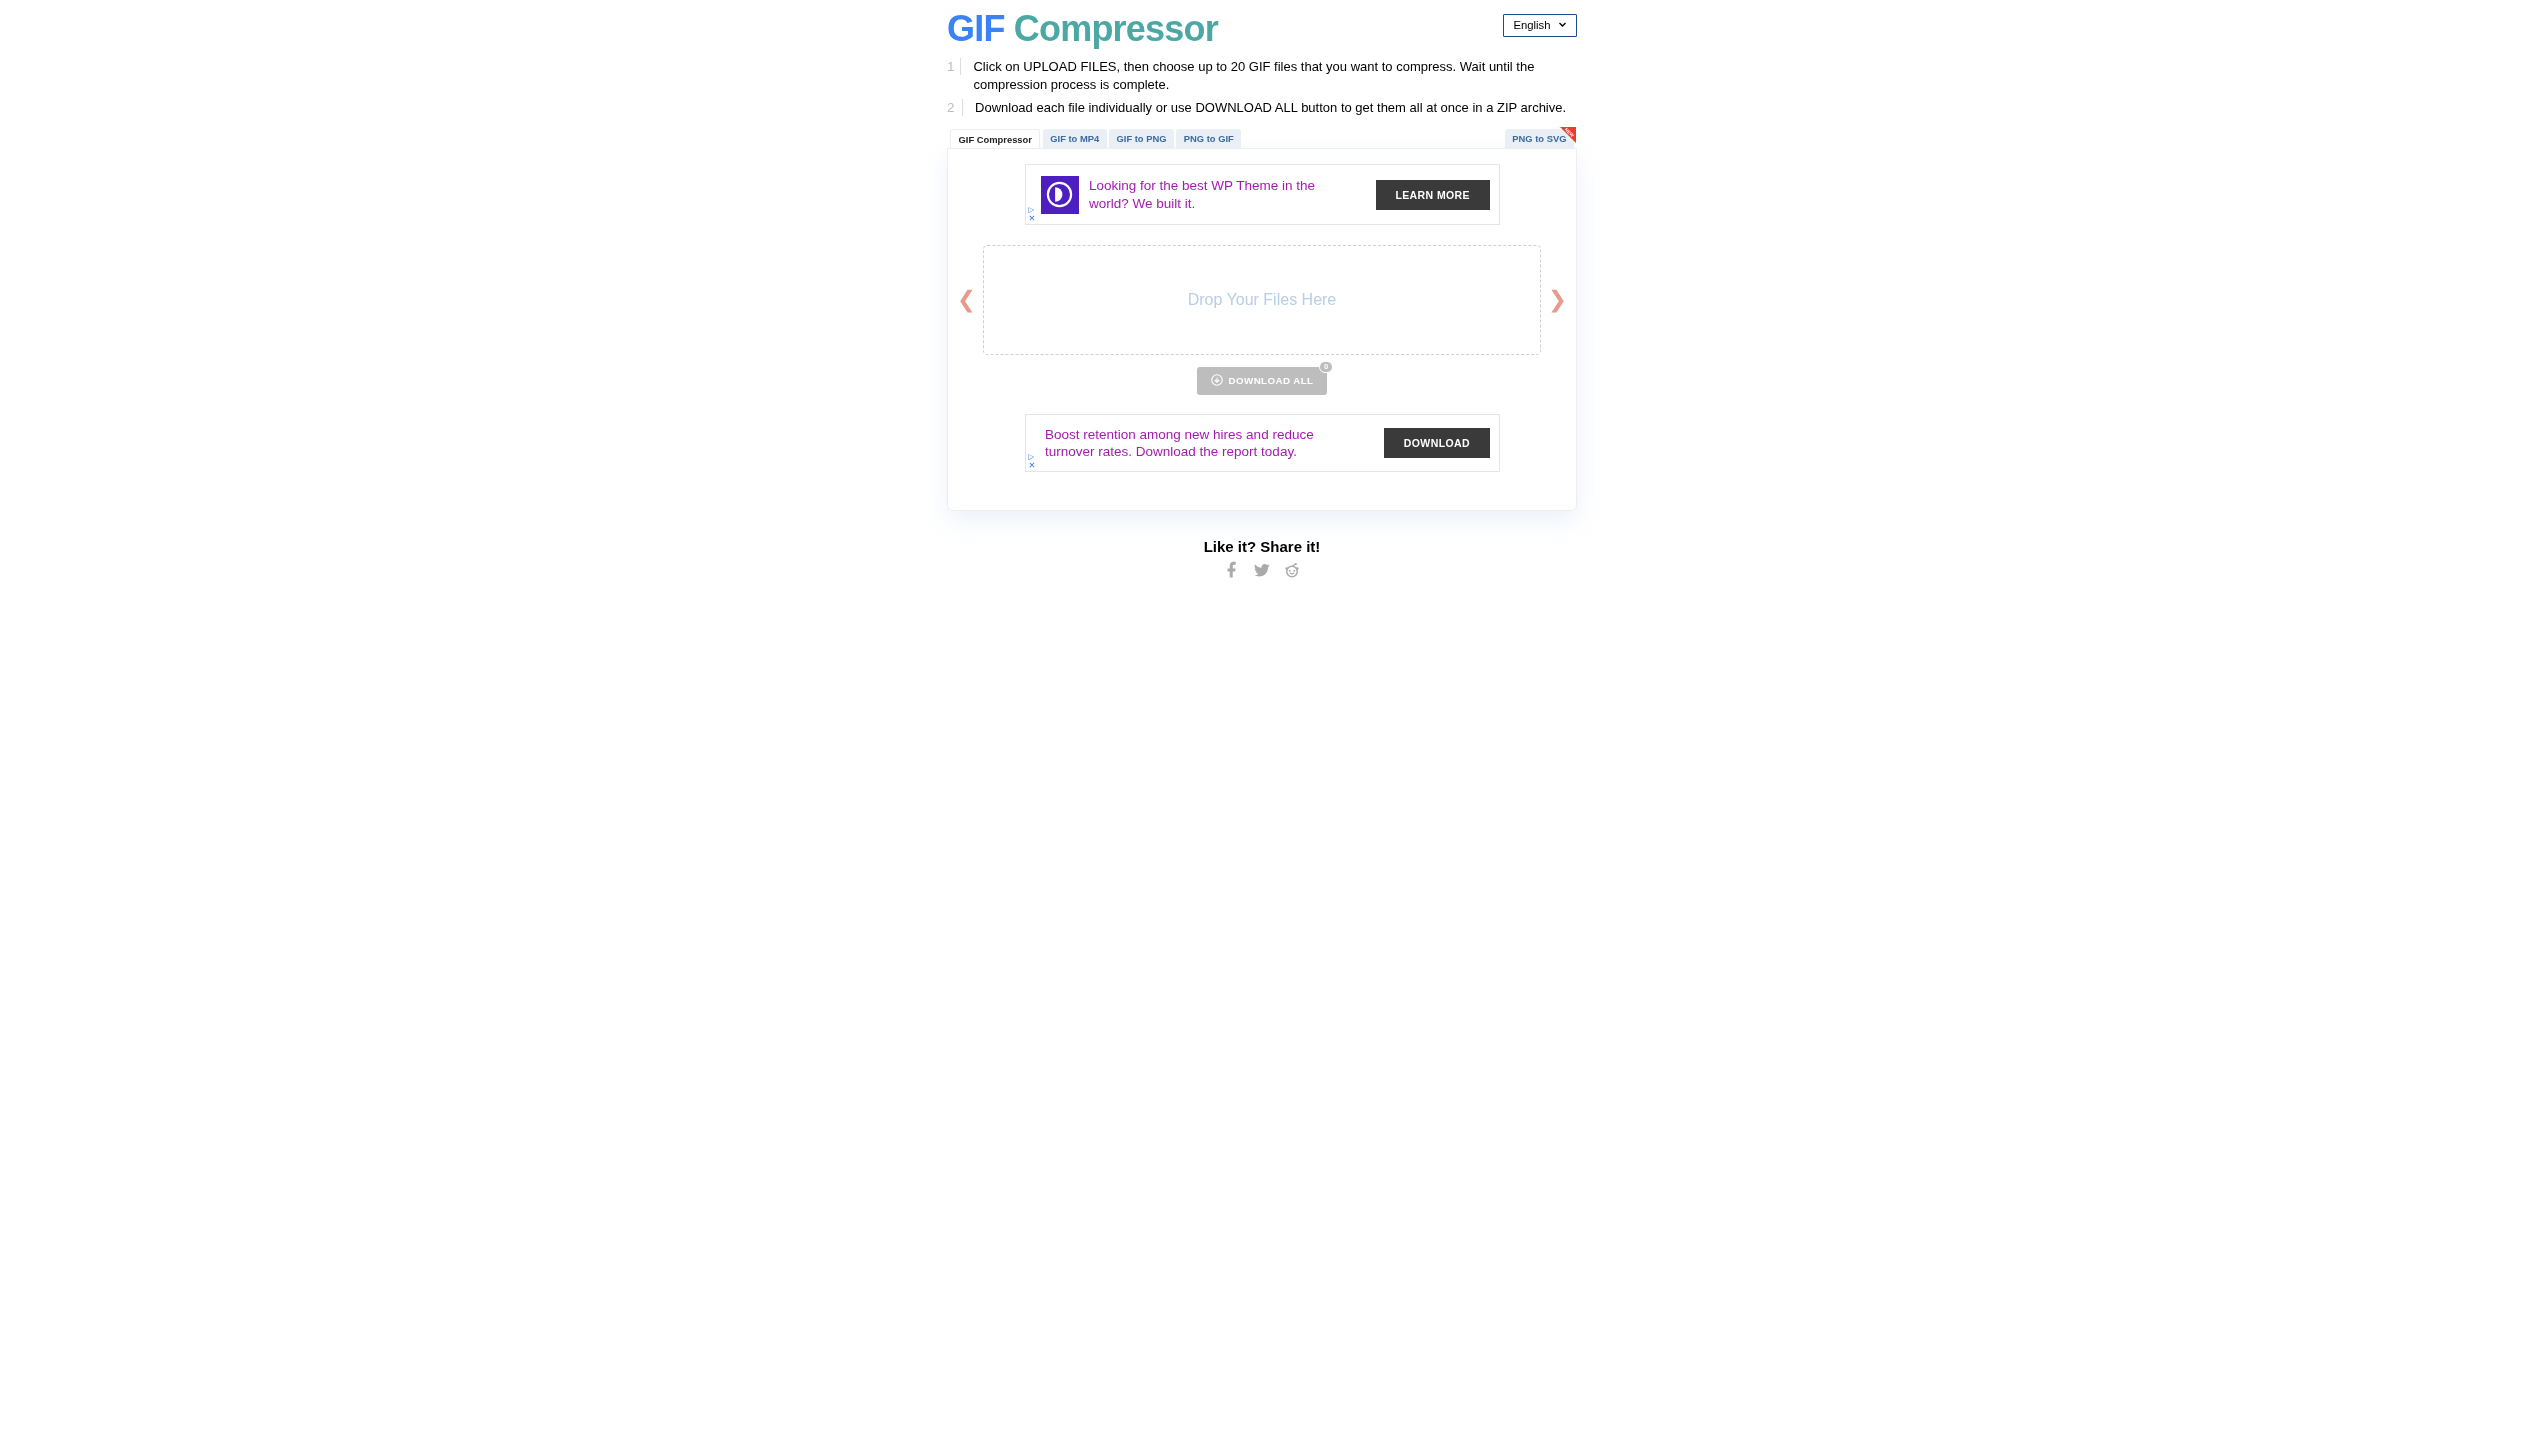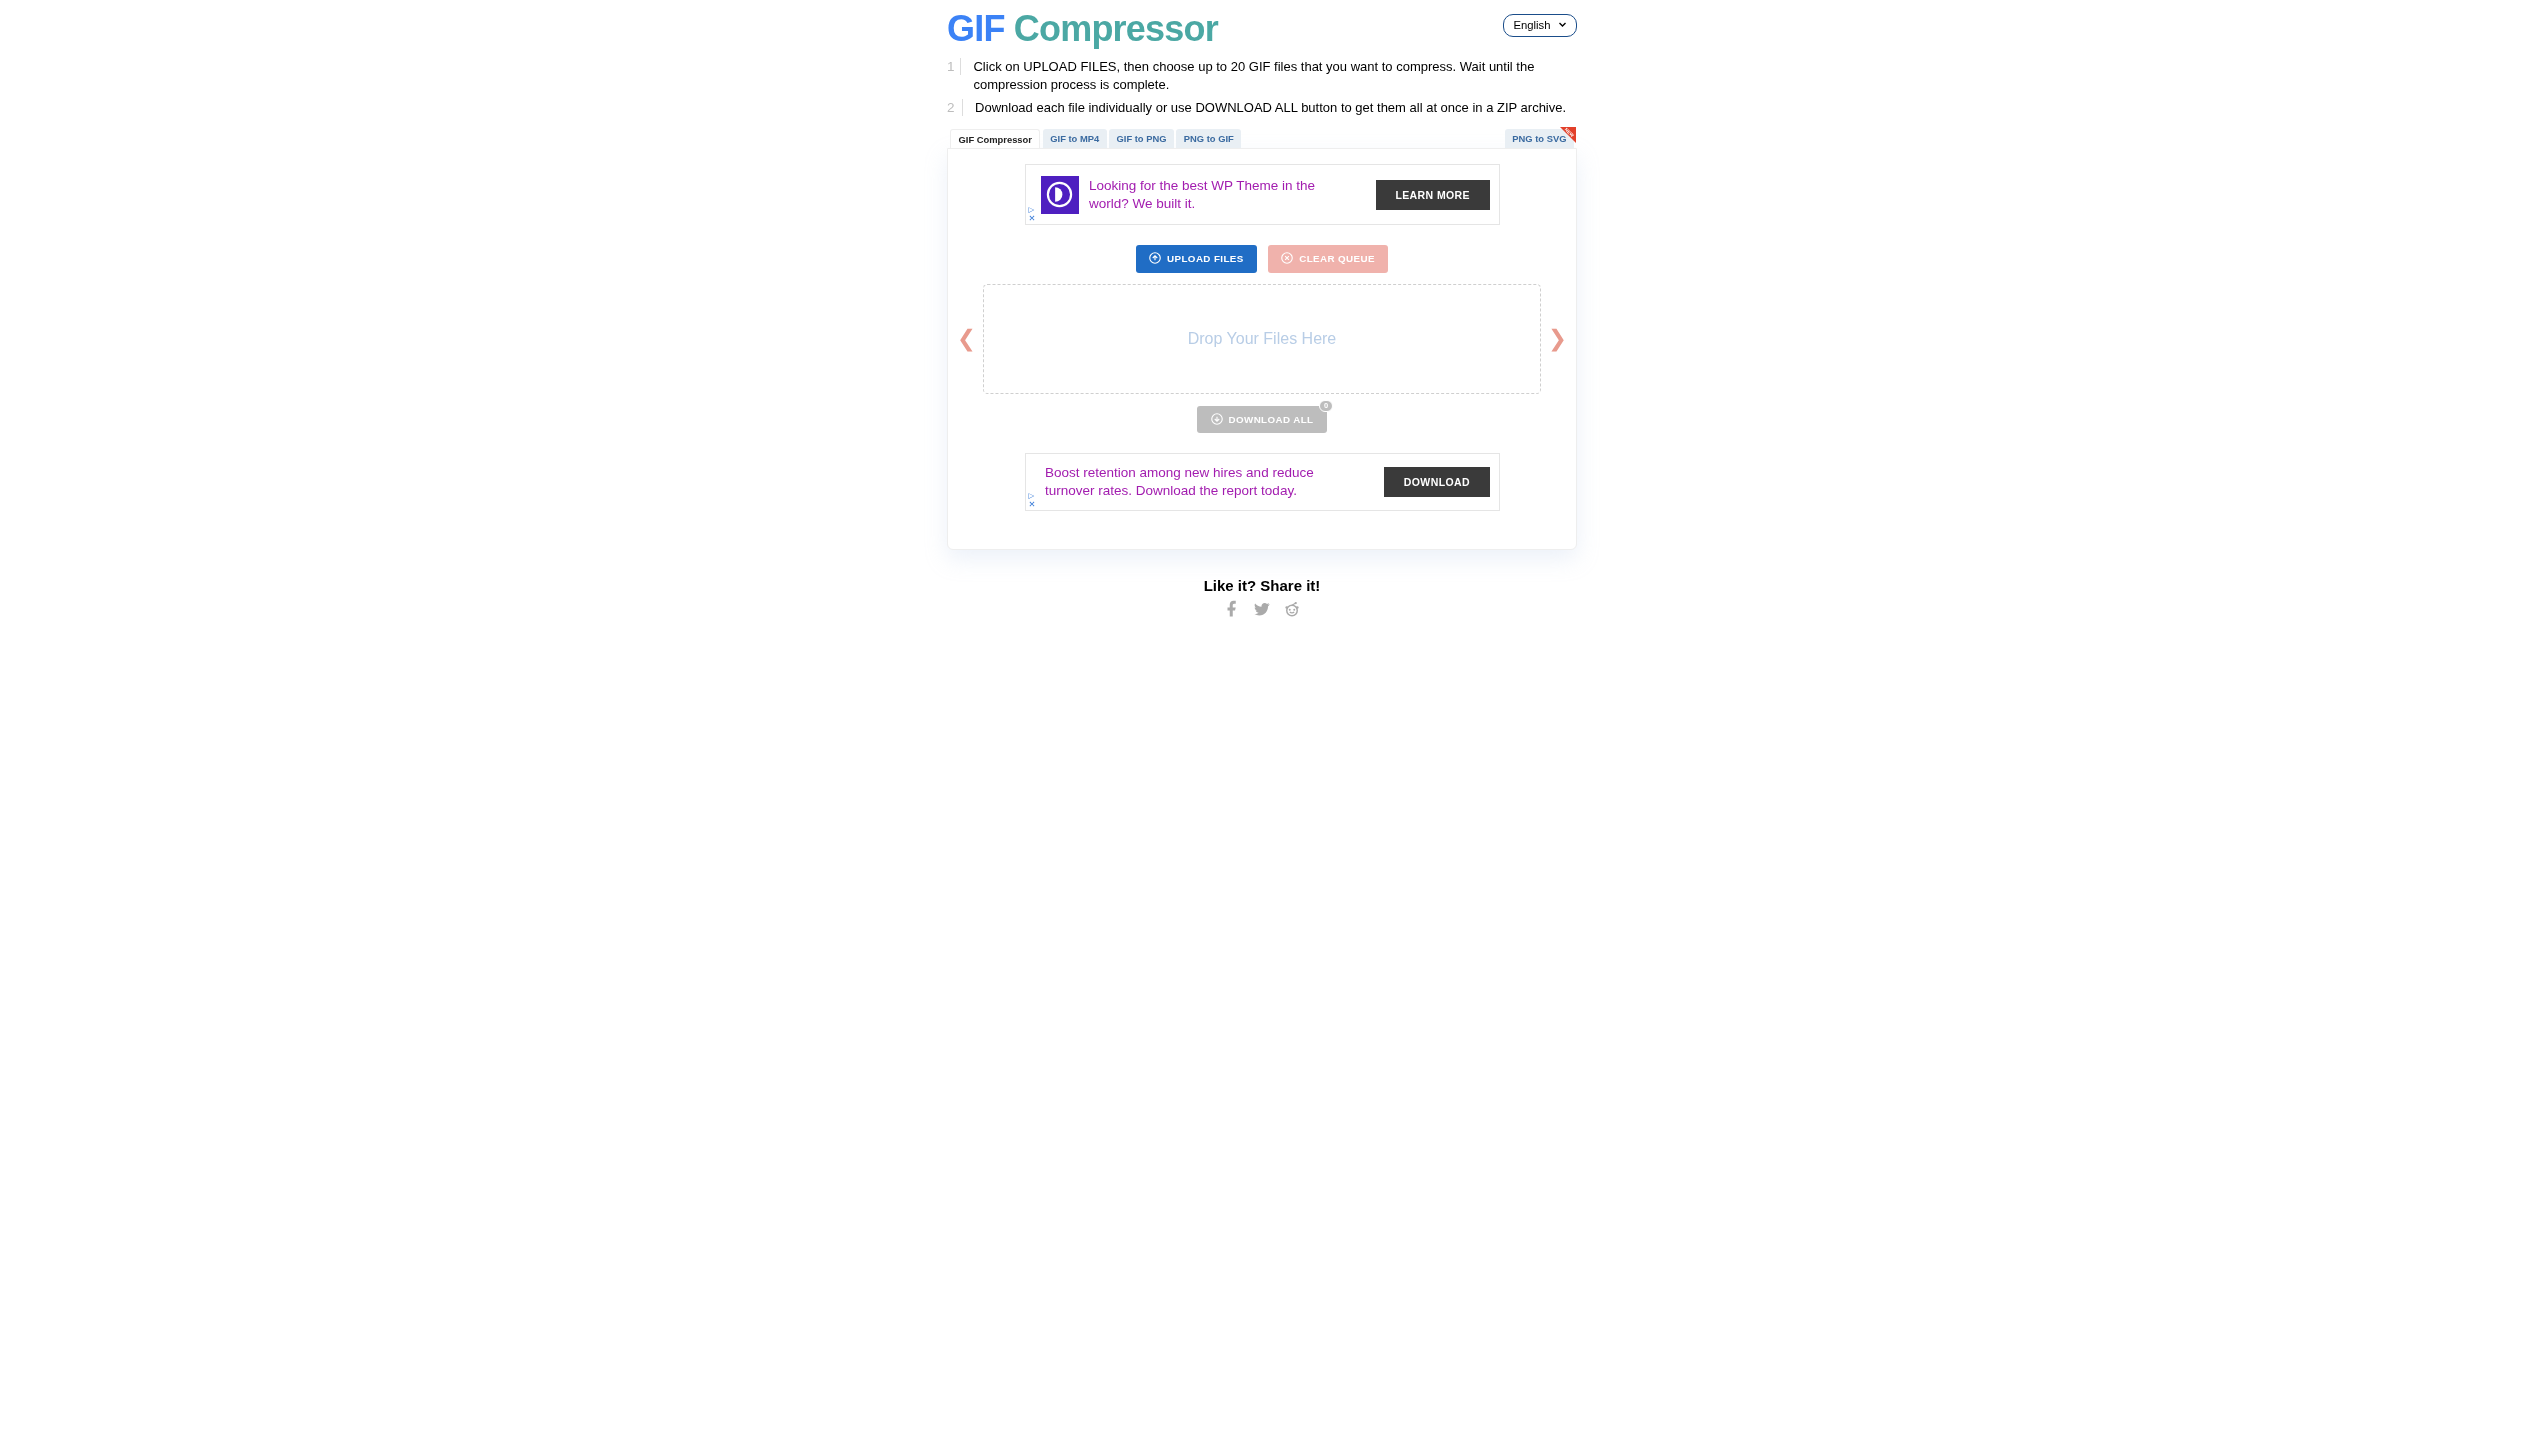--- a/index.html
+++ b/index.html
@@ -25,21 +25,21 @@
   letter-spacing: -0.8px;
   line-height: 1;
 }
 .logo .p1 { color: #3b82f6; }
 .logo .p2 { color: #4ba8a4; }
 .lang-select {
   border: 1.5px solid #1a4d8a;
   background: #fff;
   padding: 4.5px 9px;
   font-size: 11.3px;
-  border-radius: 10px;
+  border-radius: 1px;
   display: flex;
   align-items: center;
   gap: 7.5px;
   cursor: pointer;
   margin-top: 2.3px;
 }
 .lang-select svg { width: 9px; height: 9px; }
 .intro {
   font-size: 12px;
   line-height: 1.4;
@@ -308,36 +308,20 @@
       <div class="ad-logo">
         <svg viewBox="0 0 40 40">
             <circle cx="20" cy="20" r="16" fill="none" stroke="#fff" stroke-width="3"></circle>
             <path d="M14 10 v20 a10 10 0 0 0 0 -20" fill="#fff"></path>
           </svg>
       </div>
       <div class="ad-text">Looking for the best WP Theme in the world? We built it.</div>
       <div class="ad-btn"><span>LEARN MORE</span></div>
     </div>
 
-    <div class="action-row">
-      <button class="btn btn-upload">
-        <span><svg viewBox="0 0 16 16">
-              <circle cx="8" cy="8" r="7" fill="none" stroke="#fff" stroke-width="1.5"></circle>
-              <path d="M8 11 V5 M5 8 L8 5 L11 8" stroke="#fff" stroke-width="1.5" fill="none"></path>
-            </svg></span>
-        <span>UPLOAD FILES</span>
-      </button>
-      <button class="btn btn-clear">
-        <span><svg viewBox="0 0 16 16">
-              <circle cx="8" cy="8" r="7" fill="none" stroke="#fff" stroke-width="1.5"></circle>
-              <path d="M5.5 5.5 L10.5 10.5 M10.5 5.5 L5.5 10.5" stroke="#fff" stroke-width="1.5"></path>
-            </svg></span>
-        <span>CLEAR QUEUE</span>
-      </button>
-    </div>
 
     <div class="drop-row">
       <span class="arrow">❮</span>
       <div class="dropzone">
         <span>Drop Your Files Here</span>
       </div>
       <span class="arrow">❯</span>
     </div>
 
     <div class="download-row">

